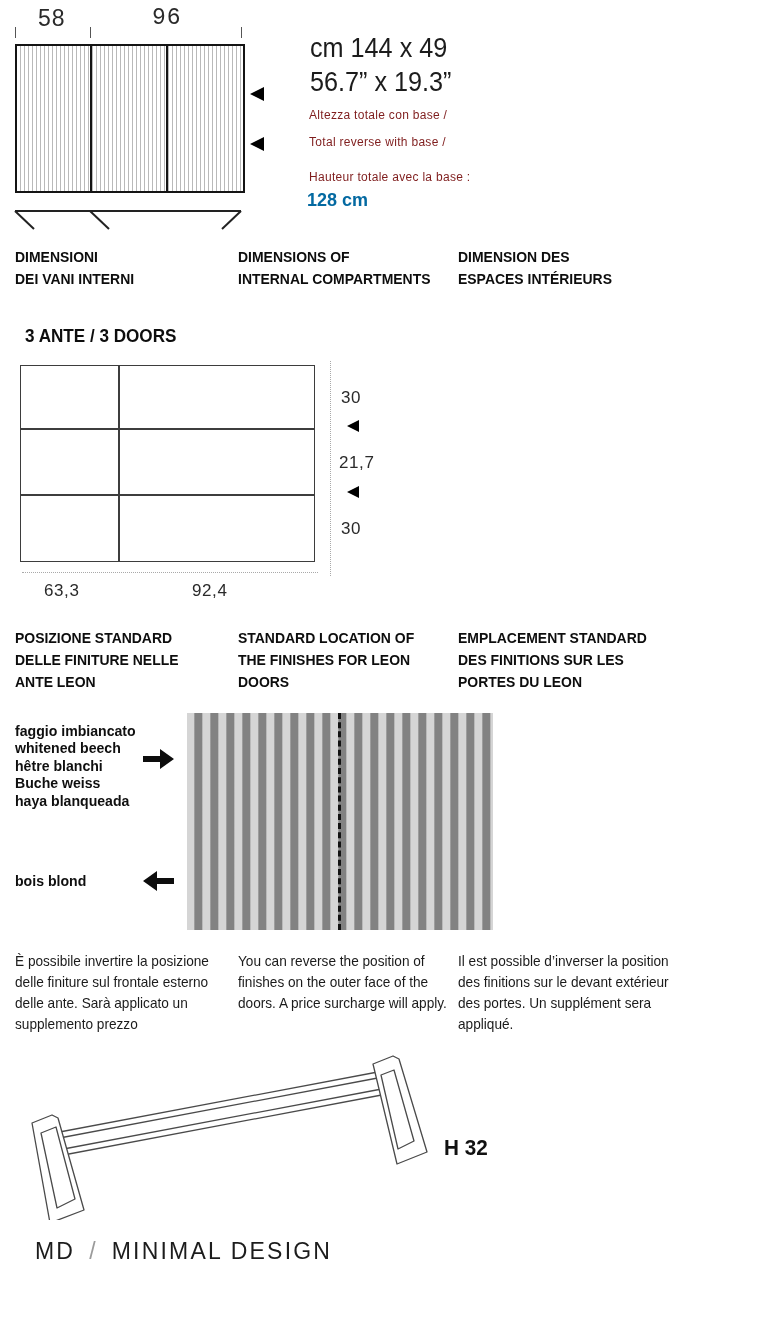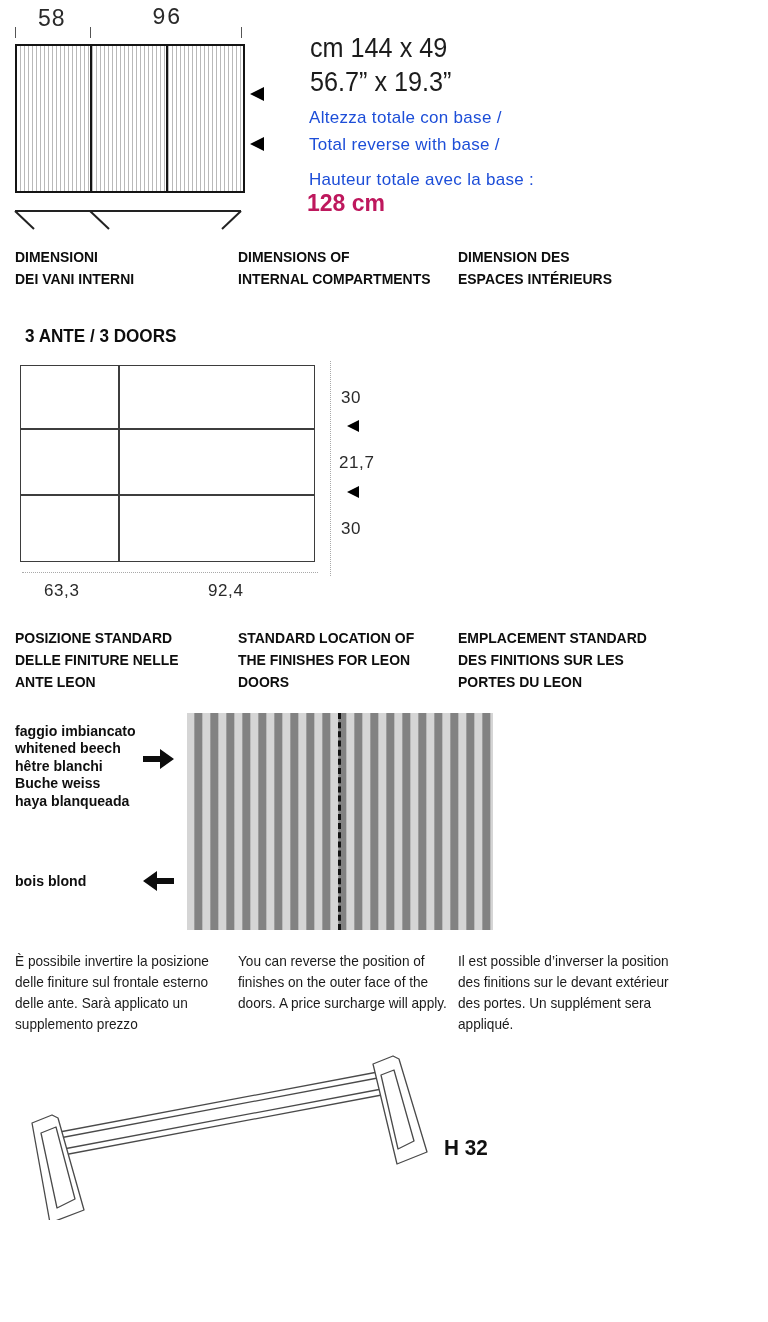--- a/index.html
+++ b/index.html
@@ -15,22 +15,22 @@
   .tick-v{width:1px;height:11px;background:#555;}
   .cabinet-box{left:15px;top:44px;width:226px;height:145px;border:2px solid #141414;
     background:repeating-linear-gradient(to right,#ffffff 0px,#ffffff 3px,#b9b9b9 3px,#b9b9b9 4px);}
   .door-divider{position:absolute;top:0;width:2px;height:100%;background:#141414;}
   .tri-left{width:0;height:0;border-top:7px solid transparent;border-bottom:7px solid transparent;
     border-right:14px solid #000;}
   .tri-left.sm{border-top-width:6px;border-bottom-width:6px;border-right-width:12px;}
 
   
   .size-big{font-size:28px;font-weight:500;color:#1c1c1c;}
-  .note-line{font-size:17px;color:#1d4ed8;letter-spacing:0.3px;}
-  .height-big{font-size:23px;font-weight:bold;color:#be185d;}
+  .note-line{font-size:12px;color:#7f1d1d;letter-spacing:0.3px;}
+  .height-big{font-size:18px;font-weight:bold;color:#0369a1;}
 
   
   .col-head{font-size:15.5px;font-weight:bold;line-height:22px;color:#0d0d0d;letter-spacing:0px;}
   .section-title{font-size:19px;font-weight:bold;color:#0d0d0d;}
 
   
   .grid-rect{left:20px;top:365px;width:293px;height:195px;border:1.5px solid #3d3d3d;background:#fff;}
   .grid-vline{position:absolute;top:0;left:97px;width:1.5px;height:100%;background:#3d3d3d;}
   .grid-hline{position:absolute;left:0;width:100%;height:2px;background:#3d3d3d;}
   .dotted-v{border-left:1.5px dotted #a9a9a9;}
@@ -109,21 +109,21 @@
   <div class="abs dotted-v" style="left:330px;top:361px;height:215px;"></div>
 
   <div class="abs meas" style="left:341px;top:388px;">30</div>
   <div class="abs tri-left sm" style="left:347px;top:420px;"></div>
   <div class="abs meas" style="left:339px;top:453px;">21,7</div>
   <div class="abs tri-left sm" style="left:347px;top:486px;"></div>
   <div class="abs meas" style="left:341px;top:519px;">30</div>
 
   <div class="abs dotted-h" style="left:22px;top:572px;width:296px;"></div>
   <div class="abs meas" style="left:44px;top:581px;">63,3</div>
-  <div class="abs meas" style="left:208px;top:581px;">92,4</div>
+  <div class="abs meas" style="left:192px;top:581px;">92,4</div>
 
   <div class="abs col-head ml cond" style="left:15px;top:627px;">POSIZIONE STANDARD
 DELLE FINITURE NELLE
 ANTE LEON</div>
   <div class="abs col-head ml cond" style="left:238px;top:627px;">STANDARD LOCATION OF
 THE FINISHES FOR LEON
 DOORS</div>
   <div class="abs col-head ml cond" style="left:458px;top:627px;">EMPLACEMENT STANDARD
 DES FINITIONS SUR LES
 PORTES DU LEON</div>
@@ -166,14 +166,19 @@
       <polygon points="366,25 379,20 399,91 383,99"></polygon>
     </g>
     <g fill="#ffffff" stroke="#4a4a4a" stroke-width="1.3" stroke-linejoin="round">
       <polygon points="17,73 37,65 43,68 69,160 35,173 17,73"></polygon>
       <polygon points="26,83 41,77 60,149 42,158"></polygon>
     </g>
   </svg>
 
   <div class="abs h-label cond95" style="left:444px;top:1135px;">H 32</div>
 
+  <div class="abs footer" style="left:35px;top:1238px;">
+    <span>MD</span>
+    <span class="sep">/</span>
+    <span>MINIMAL DESIGN</span>
+  </div>
 
 </div>
 
 </body></html>

